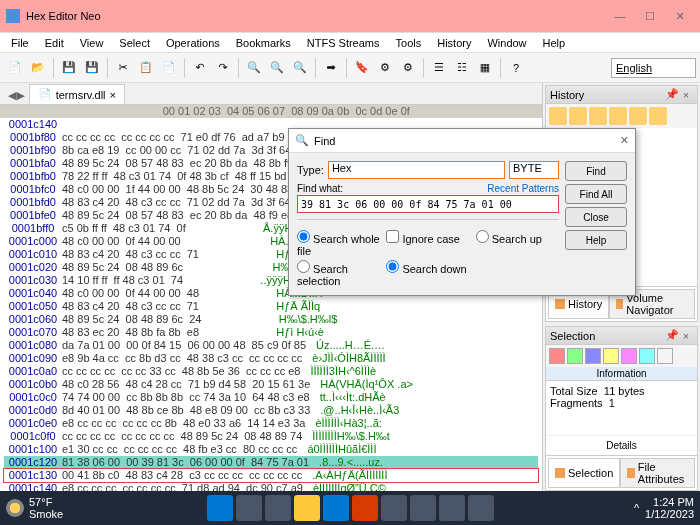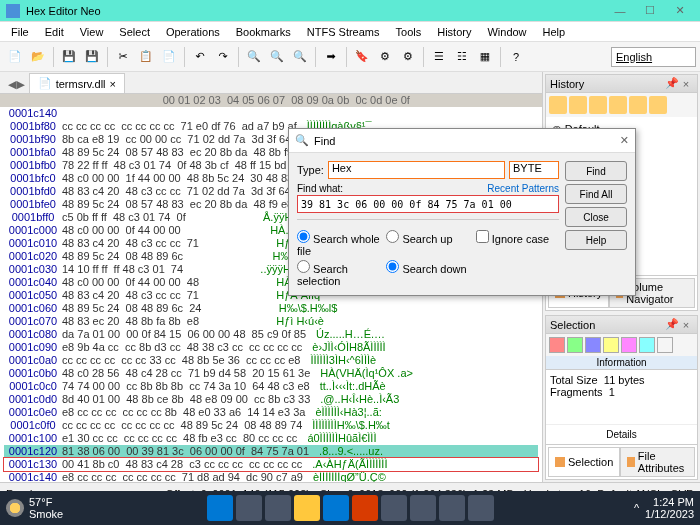--- a/index.html
+++ b/index.html
@@ -1,17 +1,17 @@
 <!DOCTYPE html>
 <html><head>
 <meta charset="utf-8">
 <style>
 * { margin: 0; padding: 0; box-sizing: border-box; font-family: Tahoma, sans-serif; font-size: 11px; }
 body { background: #f0f0f0; width: 700px; height: 525px; overflow: hidden; }
-.titlebar { height: 22px; background: #5eead4; display: flex; align-items: center; padding: 10px 6px; border-bottom: 1px solid #ddd; }
+.titlebar { height: 22px; background: #fca5a5; display: flex; align-items: center; padding: 16px 6px; border-bottom: 1px solid #ddd; }
 .titlebar-icon { width: 14px; height: 14px; background: #4a90d9; margin-right: 6px; }
 .titlebar-title { flex: 1; font-size: 11px; }
 .win-btns { display: flex; gap: 2px; }
 .win-btn { width: 28px; height: 18px; display: flex; align-items: center; justify-content: center; color: #666; }
 .menubar { height: 20px; background: #fff; display: flex; align-items: center; padding: 0 4px; gap: 2px; border-bottom: 1px solid #e0e0e0; }
 .menu-item { padding: 2px 7px; cursor: default; }
 .toolbar { height: 30px; background: #f5f5f5; display: flex; align-items: center; padding: 0 4px; gap: 1px; border-bottom: 1px solid #ddd; }
 .tb-btn { width: 22px; height: 22px; display: flex; align-items: center; justify-content: center; border-radius: 2px; }
 .tb-sep { width: 1px; height: 20px; background: #ccc; margin: 0 3px; }
 .lang-combo { margin-left: auto; width: 85px; height: 20px; border: 1px solid #aaa; background: #fff; display: flex; align-items: center; padding: 0 4px; font-size: 10px; text-decoration: underline; }
@@ -274,22 +274,22 @@
         <div class="dlg-combo sm"><span>BYTE</span></div>
       </div>
       <div class="fw-wrap">
         <span class="fw-label">Find what:</span>
         <span class="fw-label" style="color:#06c">Recent Patterns</span>
       </div>
       <input class="fw-input" value="39 81 3c 06 00 00 0f 84 75 7a 01 00" style="">
       <div style="border-bottom:1px solid #ccc;margin-top:6px"></div>
       <div class="dlg-opts">
         <label><input type="radio" checked="" style=""> <span>Search whole file</span></label>
+        <label><input type="checkbox" style=""> <span>Ignore case</span></label>
         <label><input type="radio" style=""> <span>Search up</span></label>
-        <label><input type="checkbox" style=""> <span>Ignore case</span></label>
         <label><input type="radio" style=""> <span>Search selection</span></label>
         <label><input type="radio" checked="" style=""> <span>Search down</span></label>
       </div>
     </div>
     <div class="dlg-right">
       <button class="dlg-btn">Find</button>
       <button class="dlg-btn">Find All</button>
       <button class="dlg-btn">Close</button>
       <button class="dlg-btn">Help</button>
     </div>

